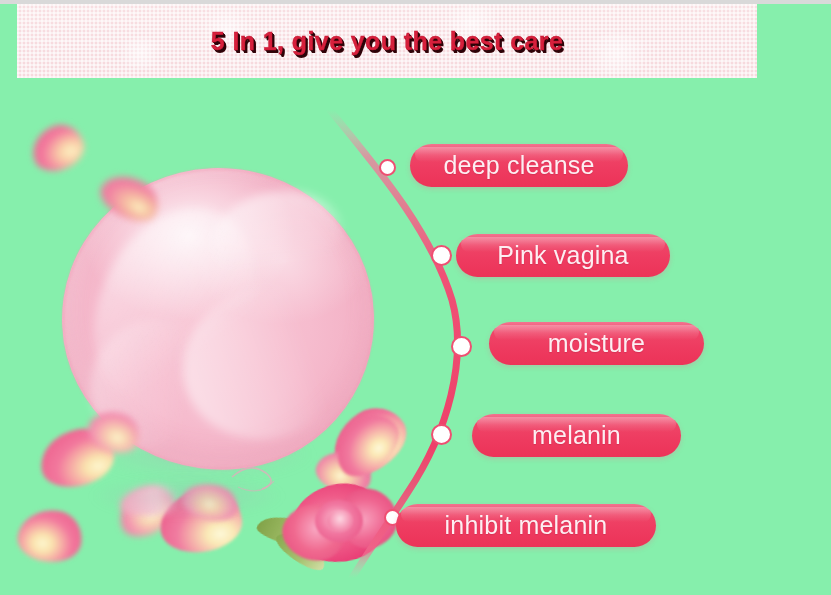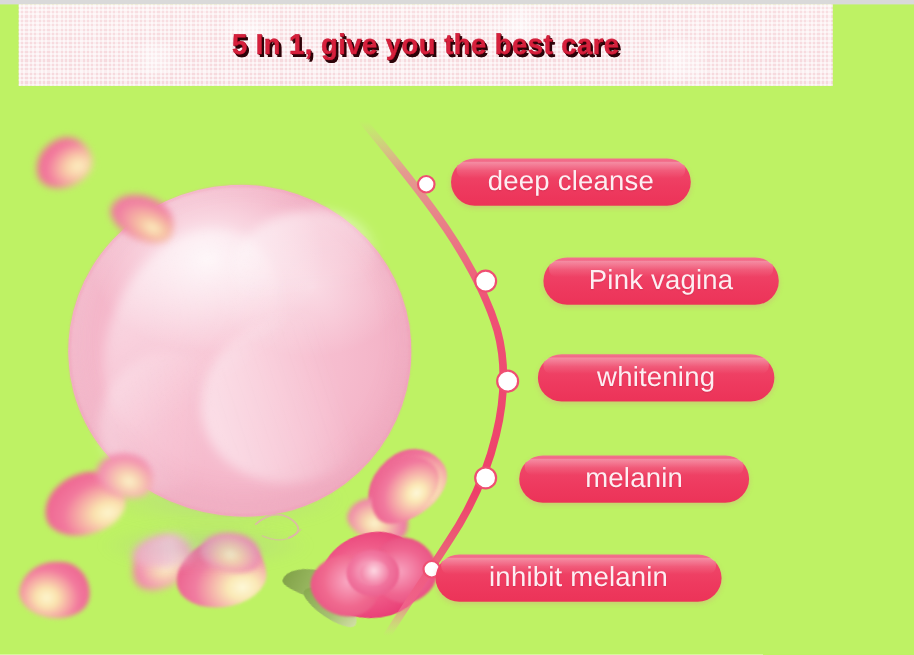--- a/index.html
+++ b/index.html
@@ -4,21 +4,21 @@
 <title>5 In 1 Care Infographic</title>
 <style>
   html,body{margin:0;padding:0;}
   body{
     width:831px;height:595px;
     background:#ffffff;
     font-family:"Liberation Sans", sans-serif;
     overflow:hidden;
     position:relative;
   }
-  #stage{position:relative;width:831px;height:595px;background:#bef264;overflow:hidden;}
+  #stage{position:relative;width:831px;height:595px;background:#86efac;overflow:hidden;}
 
   
   .top-rule{
     position:absolute;left:0;top:0;width:831px;height:4px;
     background:#d9d9d9;
   }
 
   
   .banner{
     position:absolute;left:17px;top:4px;width:740px;height:74px;
@@ -230,28 +230,28 @@
   <div class="marker" style="left:431px;top:245px;"></div>
   <div class="marker" style="left:451px;top:336px;"></div>
   <div class="marker" style="left:431px;top:424px;"></div>
   <div class="marker sm" style="left:384px;top:509px;"></div>
 
   <div class="pill" style="left:410px;top:144px;width:218px;">
     <span class="gloss"></span>
     <span class="txt">deep cleanse</span>
   </div>
 
-  <div class="pill" style="left:494px;top:234px;width:214px;">
+  <div class="pill" style="left:456px;top:234px;width:214px;">
     <span class="gloss"></span>
     <span class="txt">Pink vagina</span>
   </div>
 
   <div class="pill" style="left:489px;top:322px;width:215px;">
     <span class="gloss"></span>
-    <span class="txt">whitening</span>
+    <span class="txt">moisture</span>
   </div>
 
   <div class="pill" style="left:472px;top:414px;width:209px;">
     <span class="gloss"></span>
     <span class="txt">melanin</span>
   </div>
 
   <div class="pill" style="left:396px;top:504px;width:260px;">
     <span class="gloss"></span>
     <span class="txt">inhibit melanin</span>

